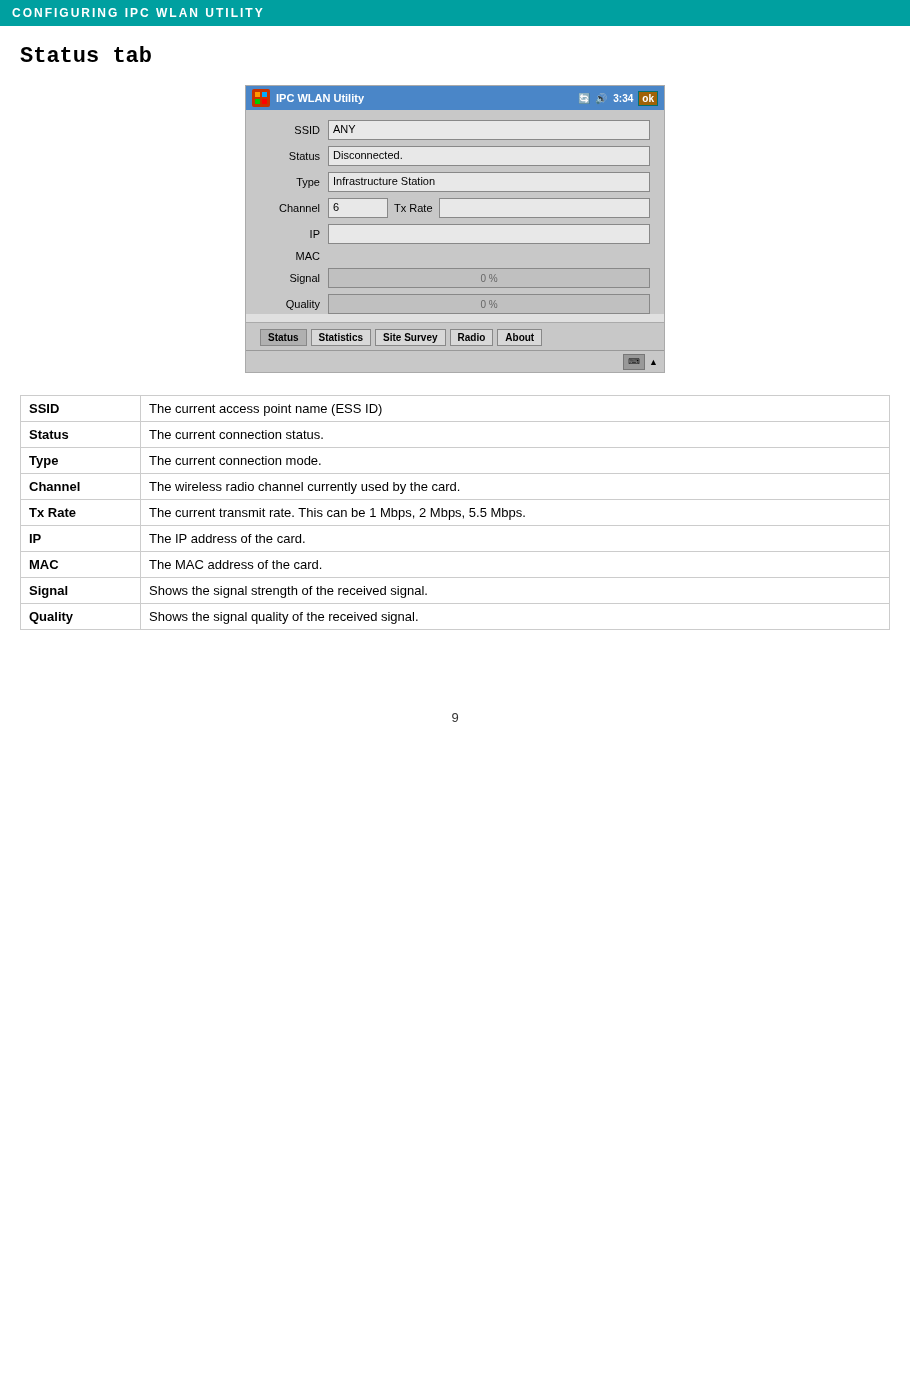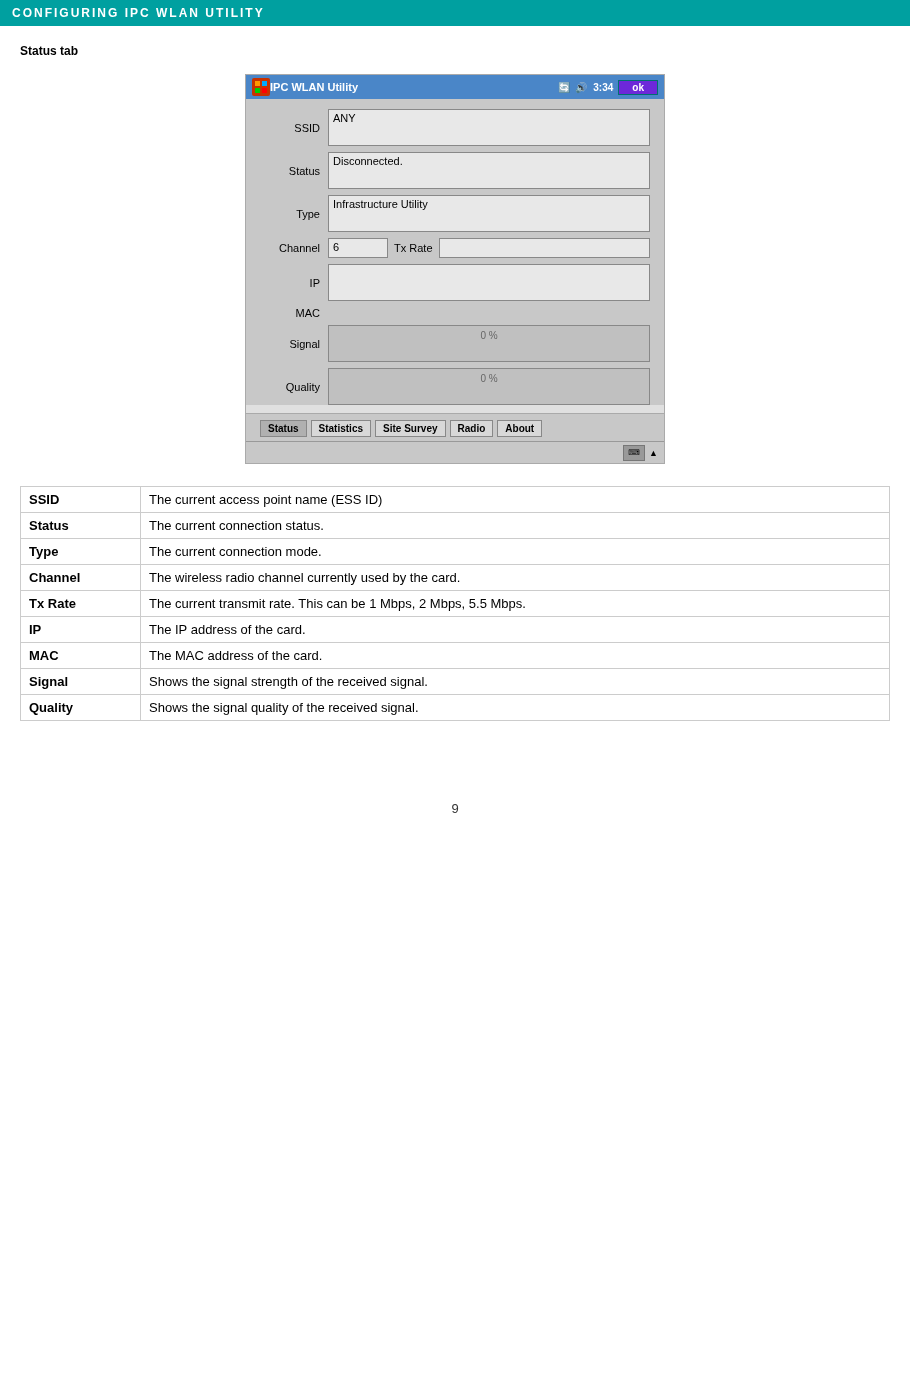--- a/index.html
+++ b/index.html
@@ -25,23 +25,24 @@
       padding: 6px 12px;
     }
 
     
     .content {
       padding: 18px 20px 40px 20px;
     }
 
     
     .section-title {
-      font-size: 12px;
+      font-size: 22px;
       font-weight: bold;
       margin-bottom: 16px;
+      font-family: Liberation Mono, monospace;
     }
 
     
     .screenshot-wrapper {
       display: flex;
       justify-content: center;
       margin-bottom: 22px;
     }
 
     .screenshot {
@@ -60,20 +61,21 @@
       justify-content: space-between;
       padding: 3px 6px;
       color: #fff;
       font-size: 11px;
       font-weight: bold;
     }
 
     .taskbar-left {
       display: flex;
       align-items: center;
+      gap: 6px;
     }
 
     .taskbar-logo {
       width: 18px;
       height: 18px;
       background: #c83200;
       border-radius: 2px;
       display: flex;
       align-items: center;
       justify-content: center;
@@ -82,25 +84,25 @@
     }
 
     .taskbar-right {
       display: flex;
       align-items: center;
       gap: 5px;
       font-size: 10px;
     }
 
     .ok-btn {
-      background: #6d28d9;
+      background: #a16207;
       color: #fff;
       border: 1px solid #007070;
       border-radius: 0;
-      padding: 1px 13px;
+      padding: 1px 3px;
       font-size: 10px;
       font-weight: bold;
     }
 
     
     .app-body {
       background: #c8c8c8;
       padding: 10px 14px 0 14px;
     }
 
@@ -119,21 +121,21 @@
       padding-right: 8px;
     }
 
     .field-value {
       flex: 1;
       background: #e8e8e8;
       border: 1px solid #888;
       padding: 2px 4px;
       font-size: 11px;
       color: #000;
-      height: 37px;
+      height: 20px;
     }
 
     .field-value.progress-bar {
       background: #c0c0c0;
       border: 1px solid #888;
       text-align: center;
       color: #666;
       font-size: 10px;
       line-height: 16px;
     }
@@ -298,21 +300,21 @@
           <div class="field-value">ANY</div>
         </div>
 
         <div class="field-row">
           <div class="field-label">Status</div>
           <div class="field-value">Disconnected.</div>
         </div>
 
         <div class="field-row">
           <div class="field-label">Type</div>
-          <div class="field-value">Infrastructure Utility</div>
+          <div class="field-value">Infrastructure Station</div>
         </div>
 
         <div class="channel-row">
           <div class="channel-label">Channel</div>
           <div class="channel-val">6</div>
           <div class="txrate-label">Tx Rate</div>
           <div class="txrate-val"></div>
         </div>
 
         <div class="field-row">

